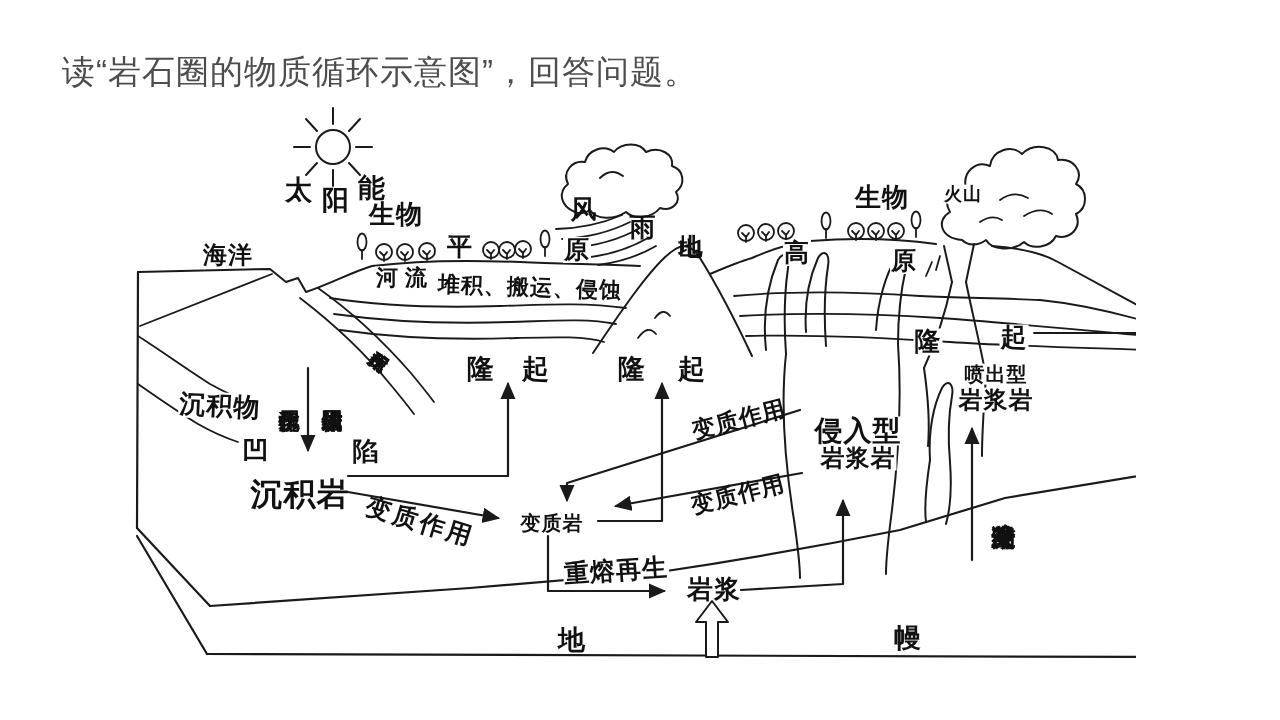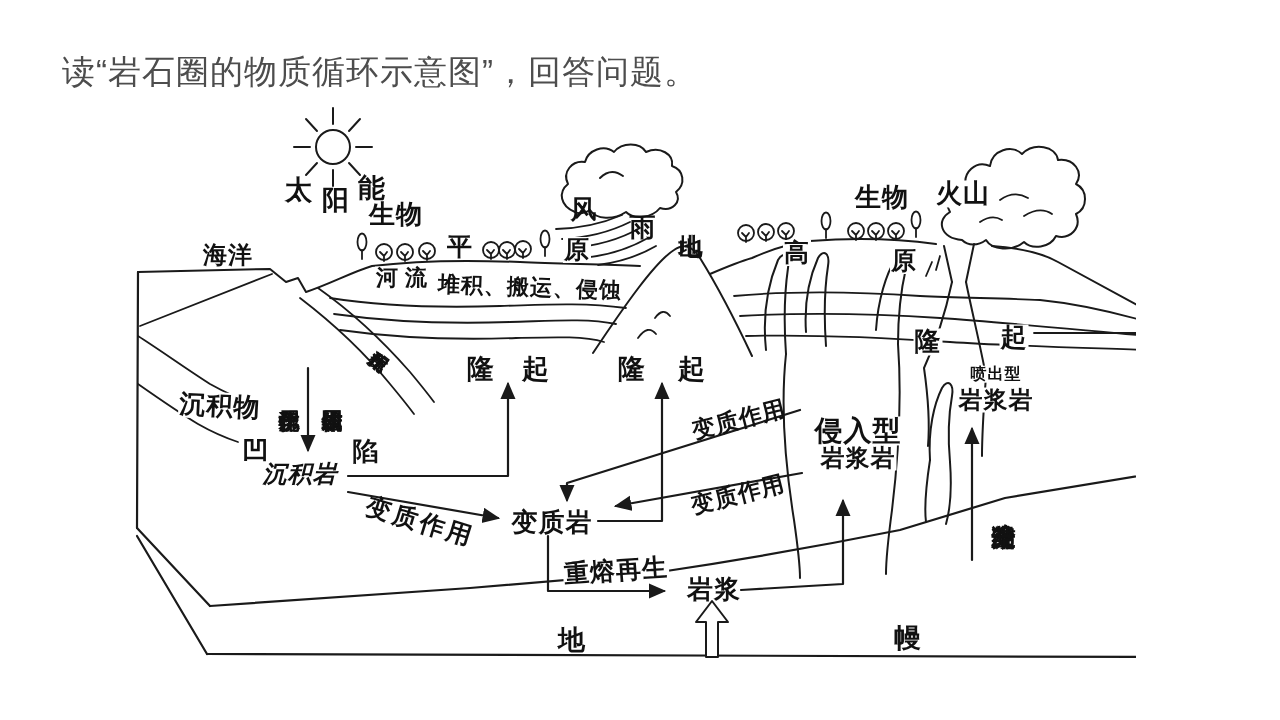--- a/index.html
+++ b/index.html
@@ -200,48 +200,48 @@
 
   <div id="labels">
       <span class="lbl" style="left: 299px; top: 190px; font-size: 27px; transform: translate(-50%, -50%);">太</span>
       <span class="lbl" style="left: 336px; top: 200px; font-size: 27px; transform: translate(-50%, -50%);">阳</span>
       <span class="lbl" style="left: 372px; top: 188px; font-size: 27px; transform: translate(-50%, -50%);">能</span>
       <span class="lbl" style="left: 396px; top: 215px; font-size: 26px; transform: translate(-50%, -50%);">生物</span>
       <span class="lbl" style="left: 584px; top: 210px; font-size: 26px; transform: translate(-50%, -50%);">风</span>
       <span class="lbl" style="left: 643px; top: 228px; font-size: 26px; transform: translate(-50%, -50%);">雨</span>
       <span class="lbl vert bg" style="left: 690px; top: 214px; font-size: 24px; transform: translate(-50%, -50%);">山地</span>
       <span class="lbl" style="left: 882px; top: 198px; font-size: 26px; transform: translate(-50%, -50%);">生物</span>
-      <span class="lbl bg" style="left: 963px; top: 194px; font-size: 26px; transform: translate(-50%, -50%);">火山</span>
+      <span class="lbl bg" style="left: 963px; top: 194px; font-size: 18px; transform: translate(-50%, -50%);">火山</span>
       <span class="lbl" style="left: 228px; top: 255px; font-size: 24px; transform: translate(-50%, -50%);">海洋</span>
       <span class="lbl bg" style="left: 460px; top: 247px; font-size: 25px; transform: translate(-50%, -50%);">平</span>
       <span class="lbl bg" style="left: 577px; top: 250px; font-size: 25px; transform: translate(-50%, -50%);">原</span>
       <span class="lbl bg" style="left: 797px; top: 253px; font-size: 25px; transform: translate(-50%, -50%);">高</span>
       <span class="lbl bg" style="left: 904px; top: 261px; font-size: 25px; transform: translate(-50%, -50%);">原</span>
       <span class="lbl bg" style="left: 405px; top: 278px; font-size: 22px; letter-spacing: 7px; transform: translate(-50%, -50%);">河流</span>
       <span class="lbl bg" style="left: 530px; top: 288px; font-size: 22px; transform: translate(-50%, -50%) rotate(2deg);">堆积、搬运、侵蚀</span>
       <span class="lbl vert bg" style="left: 392px; top: 344px; font-size: 18px; transform: translate(-50%, -50%) rotate(38deg);">沉积作用</span>
       <span class="lbl vert" style="left: 288px; top: 394px; font-size: 21px; transform: translate(-50%, -50%);">化学沉积作用</span>
       <span class="lbl vert" style="left: 331px; top: 394px; font-size: 21px; transform: translate(-50%, -50%);">固结成岩作用</span>
       <span class="lbl bg" style="left: 220px; top: 406px; font-size: 26px; transform: translate(-50%, -50%) rotate(3deg);">沉积物</span>
       <span class="lbl" style="left: 256px; top: 452px; font-size: 26px; transform: translate(-50%, -50%);">凹</span>
       <span class="lbl" style="left: 366px; top: 452px; font-size: 26px; transform: translate(-50%, -50%);">陷</span>
-      <span class="lbl" style="left: 300px; top: 474px; font-size: 24px; transform: translate(-50%, -50%); font-style: italic;">沉积岩</span>
+      <span class="lbl" style="left: 300px; top: 495px; font-size: 32px; transform: translate(-50%, -50%);">沉积岩</span>
       <span class="lbl" style="left: 481px; top: 369px; font-size: 27px; transform: translate(-50%, -50%);">隆</span>
       <span class="lbl" style="left: 536px; top: 369px; font-size: 27px; transform: translate(-50%, -50%);">起</span>
       <span class="lbl" style="left: 632px; top: 369px; font-size: 27px; transform: translate(-50%, -50%);">隆</span>
       <span class="lbl" style="left: 692px; top: 369px; font-size: 27px; transform: translate(-50%, -50%);">起</span>
       <span class="lbl" style="left: 420px; top: 522px; font-size: 25px; letter-spacing: 3px; transform: translate(-50%, -50%) rotate(17deg);">变质作用</span>
-      <span class="lbl" style="left: 552px; top: 523px; font-size: 26px; transform: translate(-50%, -50%);">变质岩</span>
+      <span class="lbl" style="left: 552px; top: 523px; font-size: 20px; transform: translate(-50%, -50%);">变质岩</span>
       <span class="lbl" style="left: 739px; top: 420px; font-size: 23px; transform: translate(-50%, -50%) rotate(-14deg);">变质作用</span>
       <span class="lbl" style="left: 738px; top: 495px; font-size: 23px; transform: translate(-50%, -50%) rotate(-14deg);">变质作用</span>
       <span class="lbl bg" style="left: 616px; top: 571px; font-size: 25px; transform: translate(-50%, -50%) rotate(-4deg);">重熔再生</span>
       <span class="lbl" style="left: 714px; top: 590px; font-size: 26px; transform: translate(-50%, -50%);">岩浆</span>
       <span class="lbl bg" style="left: 858px; top: 431px; font-size: 28px; transform: translate(-50%, -50%);">侵入型</span>
       <span class="lbl bg" style="left: 858px; top: 458px; font-size: 24px; transform: translate(-50%, -50%);">岩浆岩</span>
       <span class="lbl bg" style="left: 928px; top: 342px; font-size: 26px; transform: translate(-50%, -50%);">隆</span>
       <span class="lbl bg" style="left: 1014px; top: 338px; font-size: 26px; transform: translate(-50%, -50%);">起</span>
-      <span class="lbl bg" style="left: 996px; top: 374px; font-size: 16px; transform: translate(-50%, -50%);">喷出型</span>
+      <span class="lbl bg" style="left: 996px; top: 374px; font-size: 20px; transform: translate(-50%, -50%);">喷出型</span>
       <span class="lbl bg" style="left: 996px; top: 400px; font-size: 24px; transform: translate(-50%, -50%);">岩浆岩</span>
       <span class="lbl vert bg" style="left: 1003px; top: 505px; font-size: 24px; transform: translate(-50%, -50%);">上升冷却凝结</span>
       <span class="lbl" style="left: 572px; top: 640px; font-size: 27px; transform: translate(-50%, -50%);">地</span>
       <span class="lbl" style="left: 908px; top: 638px; font-size: 27px; transform: translate(-50%, -50%);">幔</span>
     </div>
 </div>
 
 </body></html>

